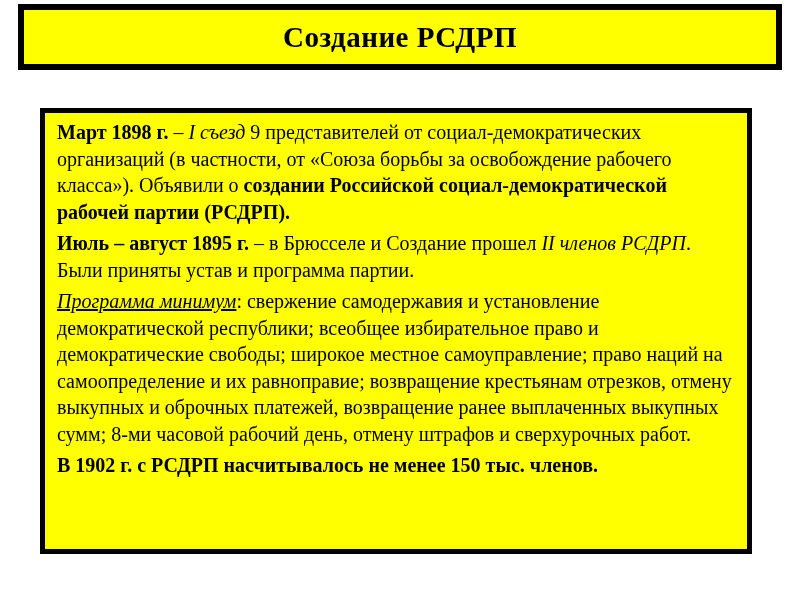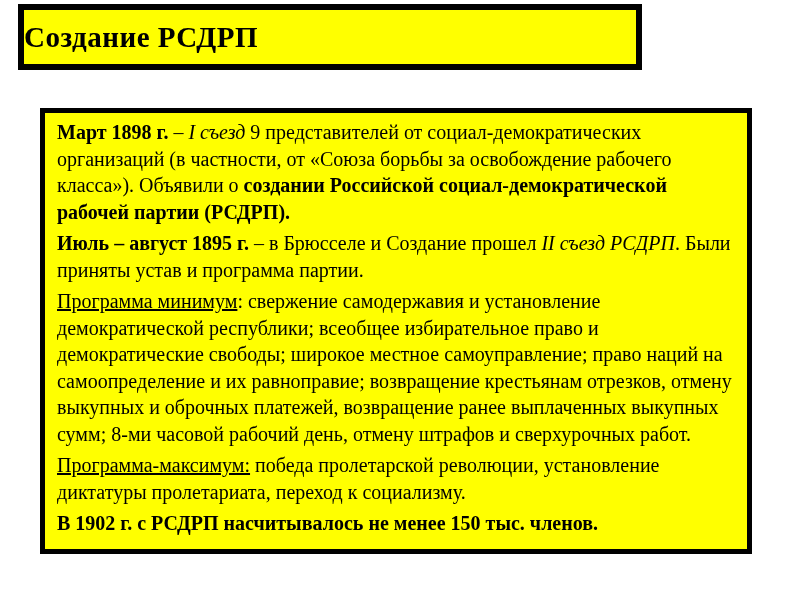--- a/index.html
+++ b/index.html
@@ -18,28 +18,28 @@
     position: absolute;
     inset: 0;
     width: 800px;
     height: 600px;
     background: var(--page-bg, #ffffff);
   }
   .title-box {
     position: absolute;
     left: 18px;
     top: 4px;
-    width: 624px;
+    width: 764px;
     height: 66px;
     box-sizing: border-box;
     background: var(--box-fill, #ffff00);
     border: 6px solid var(--border-color, #000000);
     display: flex;
     align-items: center;
-    justify-content: flex-start;
+    justify-content: center;
   }
   .title-text {
     font-size: 29px;
     font-weight: bold;
     color: var(--text-color, #000000);
     letter-spacing: 0.5px;
     white-space: nowrap;
   }
   .content-box {
     position: absolute;
@@ -58,29 +58,28 @@
     margin: 1px 0 5px 0;
     font-size: 20px;
     line-height: 26.5px;
     color: var(--text-color, #000000);
   }
   .content-box p:last-child {
     margin-bottom: 0;
   }
   .b { font-weight: bold; }
   .i { font-style: italic; }
-  .u { text-decoration: underline; }
+  .u { text-decoration: underline; font-style: italic; }
 </style>
 </head>
 <body>
 
 <div class="slide">
   <div class="title-box">
     <span class="title-text">Создание РСДРП</span>
   </div>
   <div class="content-box" id="content-box">
       <p><span class="b">Март 1898 г. </span><span>– </span><span class="i">I съезд</span><span> 9 представителей от социал-демократических организаций (в частности, от «Союза борьбы за освобождение рабочего класса»). Объявили о </span><span class="b">создании Российской социал-демократической рабочей партии (РСДРП).</span></p>
-      <p><span class="b">Июль – август 1895 г. </span><span>– в Брюсселе и Создание прошел </span><span class="i">II съезд РСДРП</span><span>. Были приняты устав и программа партии.</span></p>
+      <p><span class="b">Июль – август 1895 г. </span><span>– в Брюсселе и Создание прошел </span><span class="i">II членов РСДРП</span><span>. Были приняты устав и программа партии.</span></p>
       <p><span class="u">Программа минимум</span><span>: свержение самодержавия и установление демократической республики; всеобщее избирательное право и демократические свободы; широкое местное самоуправление; право наций на самоопределение и их равноправие; возвращение крестьянам отрезков, отмену выкупных и оброчных платежей, возвращение ранее выплаченных выкупных сумм; 8-ми часовой рабочий день, отмену штрафов и сверхурочных работ.</span></p>
-      <p><span class="u">Программа-максимум:</span><span> победа пролетарской революции, установление диктатуры пролетариата, переход к социализму.</span></p>
       <p><span class="b">В 1902 г. с РСДРП насчитывалось не менее 150 тыс. членов.</span></p>
     </div>
 </div>
 
 </body></html>

